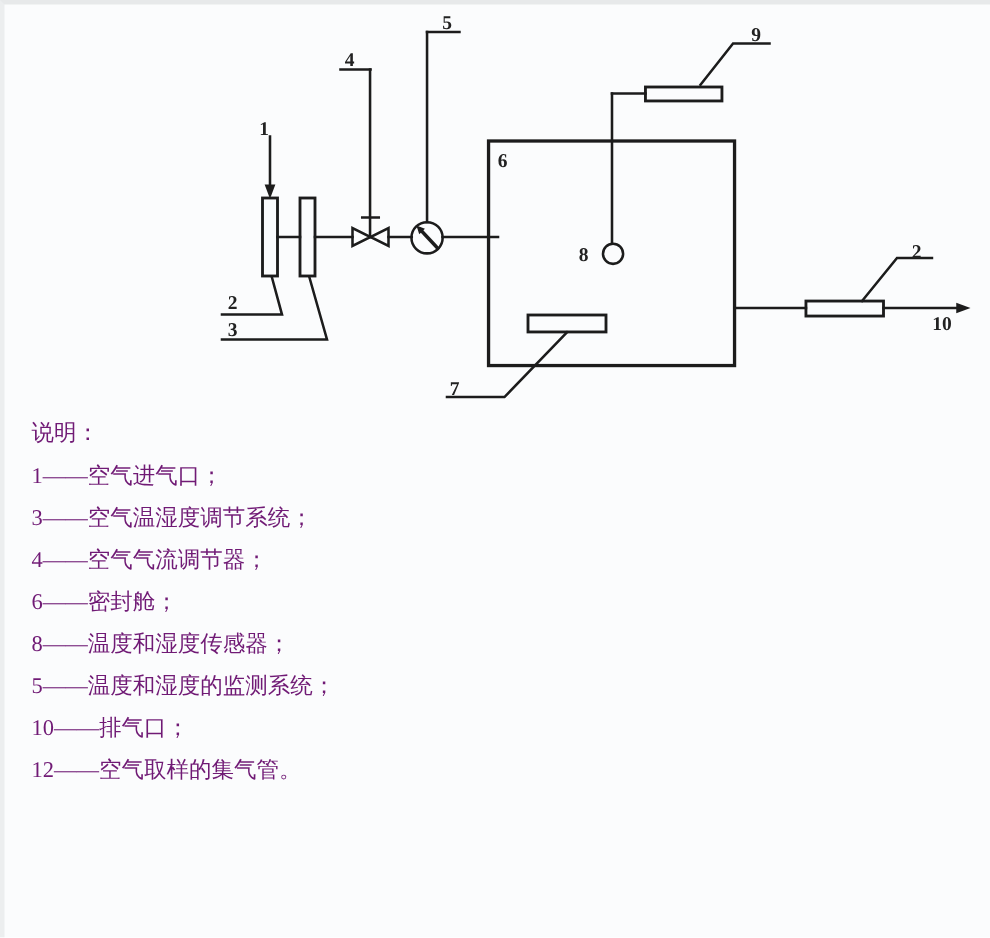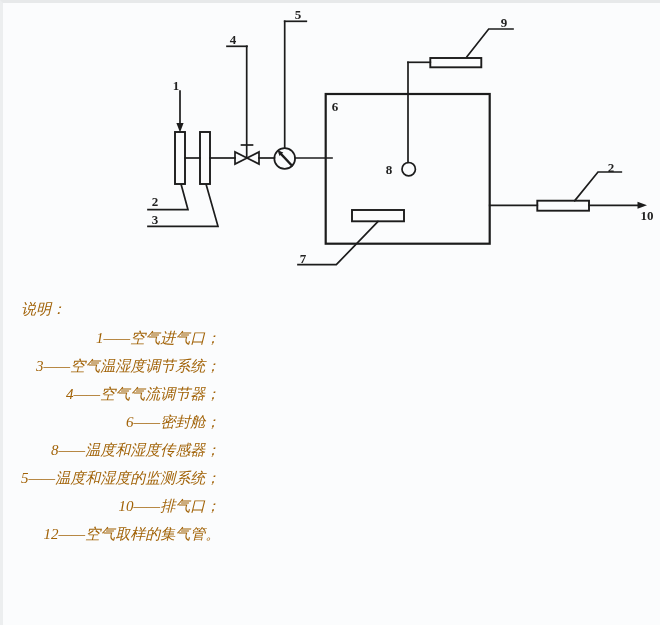--- a/index.html
+++ b/index.html
@@ -17,27 +17,26 @@
   .num-label{
     position:absolute;
     font:bold 13px "Liberation Serif","DejaVu Serif",serif;
     color:#222222;
     transform:translateX(-50%);
     white-space:nowrap;
     line-height:1;
   }
   .legend{
     position:absolute;
-    left:18px;top:298px;
-    color:#a16207;
+    left:18px;top:278px;
+    color:#701a75;
     font-size:15px;
-    font-style:italic;
   }
   .legend-title{line-height:16px;}
-  .legend-items{position:absolute;left:0;top:23px;text-align:right;}
+  .legend-items{position:absolute;left:0;top:23px;}
   .legend-item{line-height:28px;height:28px;white-space:nowrap;}
 </style>
 </head>
 <body>
 
 <div class="page">
 
   <svg class="diagram-svg" width="660" height="272" viewBox="0 0 660 272">
 
     <g fill="none" stroke="#1c1c1c" stroke-width="1.7" stroke-linecap="square">
@@ -92,21 +91,21 @@
 
   <span class="num-label" style="left:173px;top:76px">1</span>
   <span class="num-label" style="left:152px;top:192px">2</span>
   <span class="num-label" style="left:152px;top:210px">3</span>
   <span class="num-label" style="left:230px;top:30px">4</span>
   <span class="num-label" style="left:295px;top:5px">5</span>
   <span class="num-label" style="left:332px;top:97px">6</span>
   <span class="num-label" style="left:300px;top:249px">7</span>
   <span class="num-label" style="left:386px;top:160px">8</span>
   <span class="num-label" style="left:501px;top:13px">9</span>
-  <span class="num-label" style="left:644px;top:206px">10</span>
+  <span class="num-label" style="left:625px;top:206px">10</span>
   <span class="num-label" style="left:608px;top:158px">2</span>
 
   <div class="legend">
     <div class="legend-title">说明：</div>
     <div class="legend-items">
       <div class="legend-item">1——空气进气口；</div>
       <div class="legend-item">3——空气温湿度调节系统；</div>
       <div class="legend-item">4——空气气流调节器；</div>
       <div class="legend-item">6——密封舱；</div>
       <div class="legend-item">8——温度和湿度传感器；</div>

